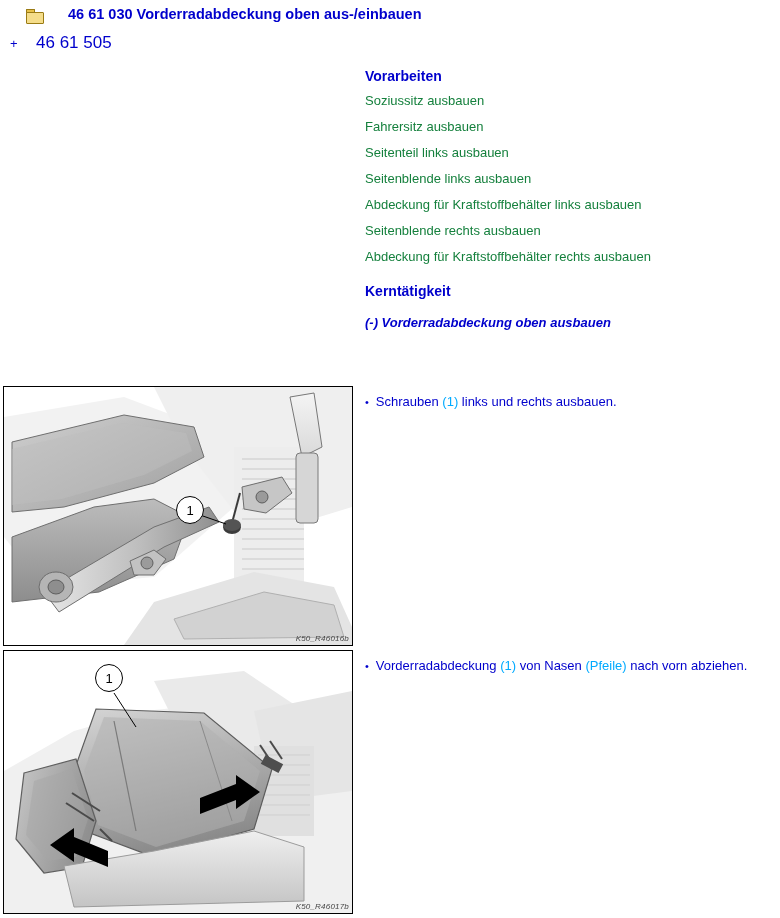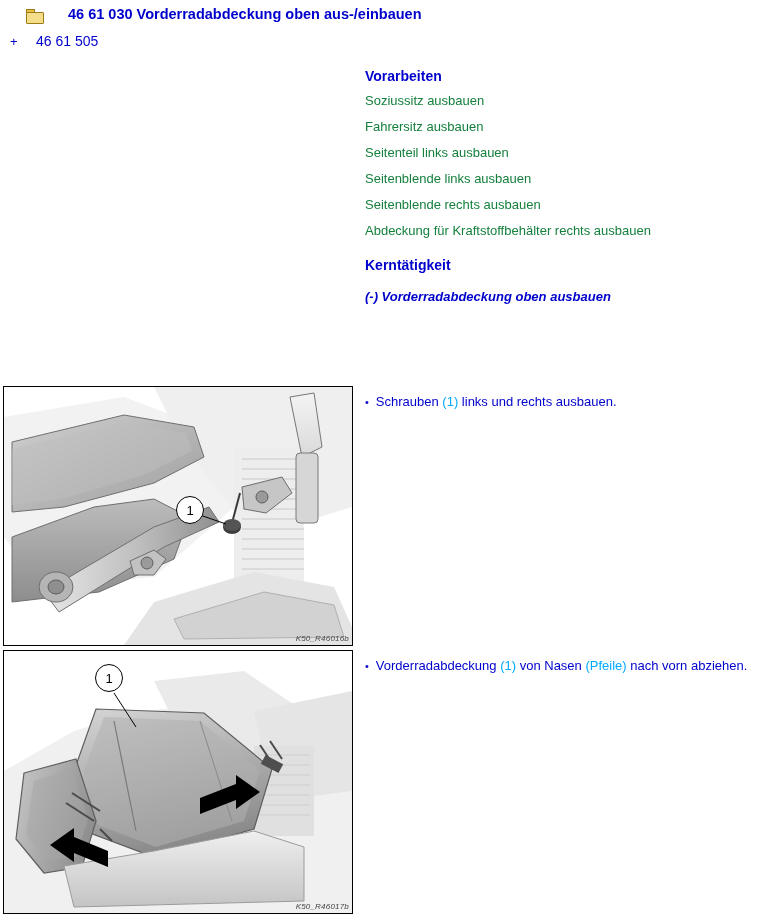--- a/index.html
+++ b/index.html
@@ -72,21 +72,21 @@
     align-items: baseline;
     gap: 0;
   }
   .subline .plus {
     width: 26px;
     color: #0000cc;
     font-size: 13px;
   }
   .subline .ref {
     color: #0000cc;
-    font-size: 14px;
+    font-size: 17px;
   }
 
   
   .right-col {
     position: absolute;
     left: 365px;
     top: 68px;
     width: 400px;
   }
   .h-bold {
@@ -187,20 +187,21 @@
     <span class="plus">+</span>
     <span class="ref">46 61 505</span>
   </div>
 
   <div class="right-col">
     <div class="h-bold">Vorarbeiten</div>
     <div class="list-line">Soziussitz ausbauen</div>
     <div class="list-line">Fahrersitz ausbauen</div>
     <div class="list-line">Seitenteil links ausbauen</div>
     <div class="list-line">Seitenblende links ausbauen</div>
+    <div class="list-line">Abdeckung für Kraftstoffbehälter links ausbauen</div>
     <div class="list-line">Seitenblende rechts ausbauen</div>
     <div class="list-line">Abdeckung für Kraftstoffbehälter rechts ausbauen</div>
     <div class="h-bold section-gap-top">Kerntätigkeit</div>
     <div class="subhead">(-) Vorderradabdeckung oben ausbauen</div>
   </div>
 
   <div class="bullet-para" style="left:365px; top:394px;">
     <span class="bullet-dot">•</span>
     <span><span>Schrauben </span><span class="cyan">(1)</span><span> links und rechts ausbauen.</span></span>
   </div>

